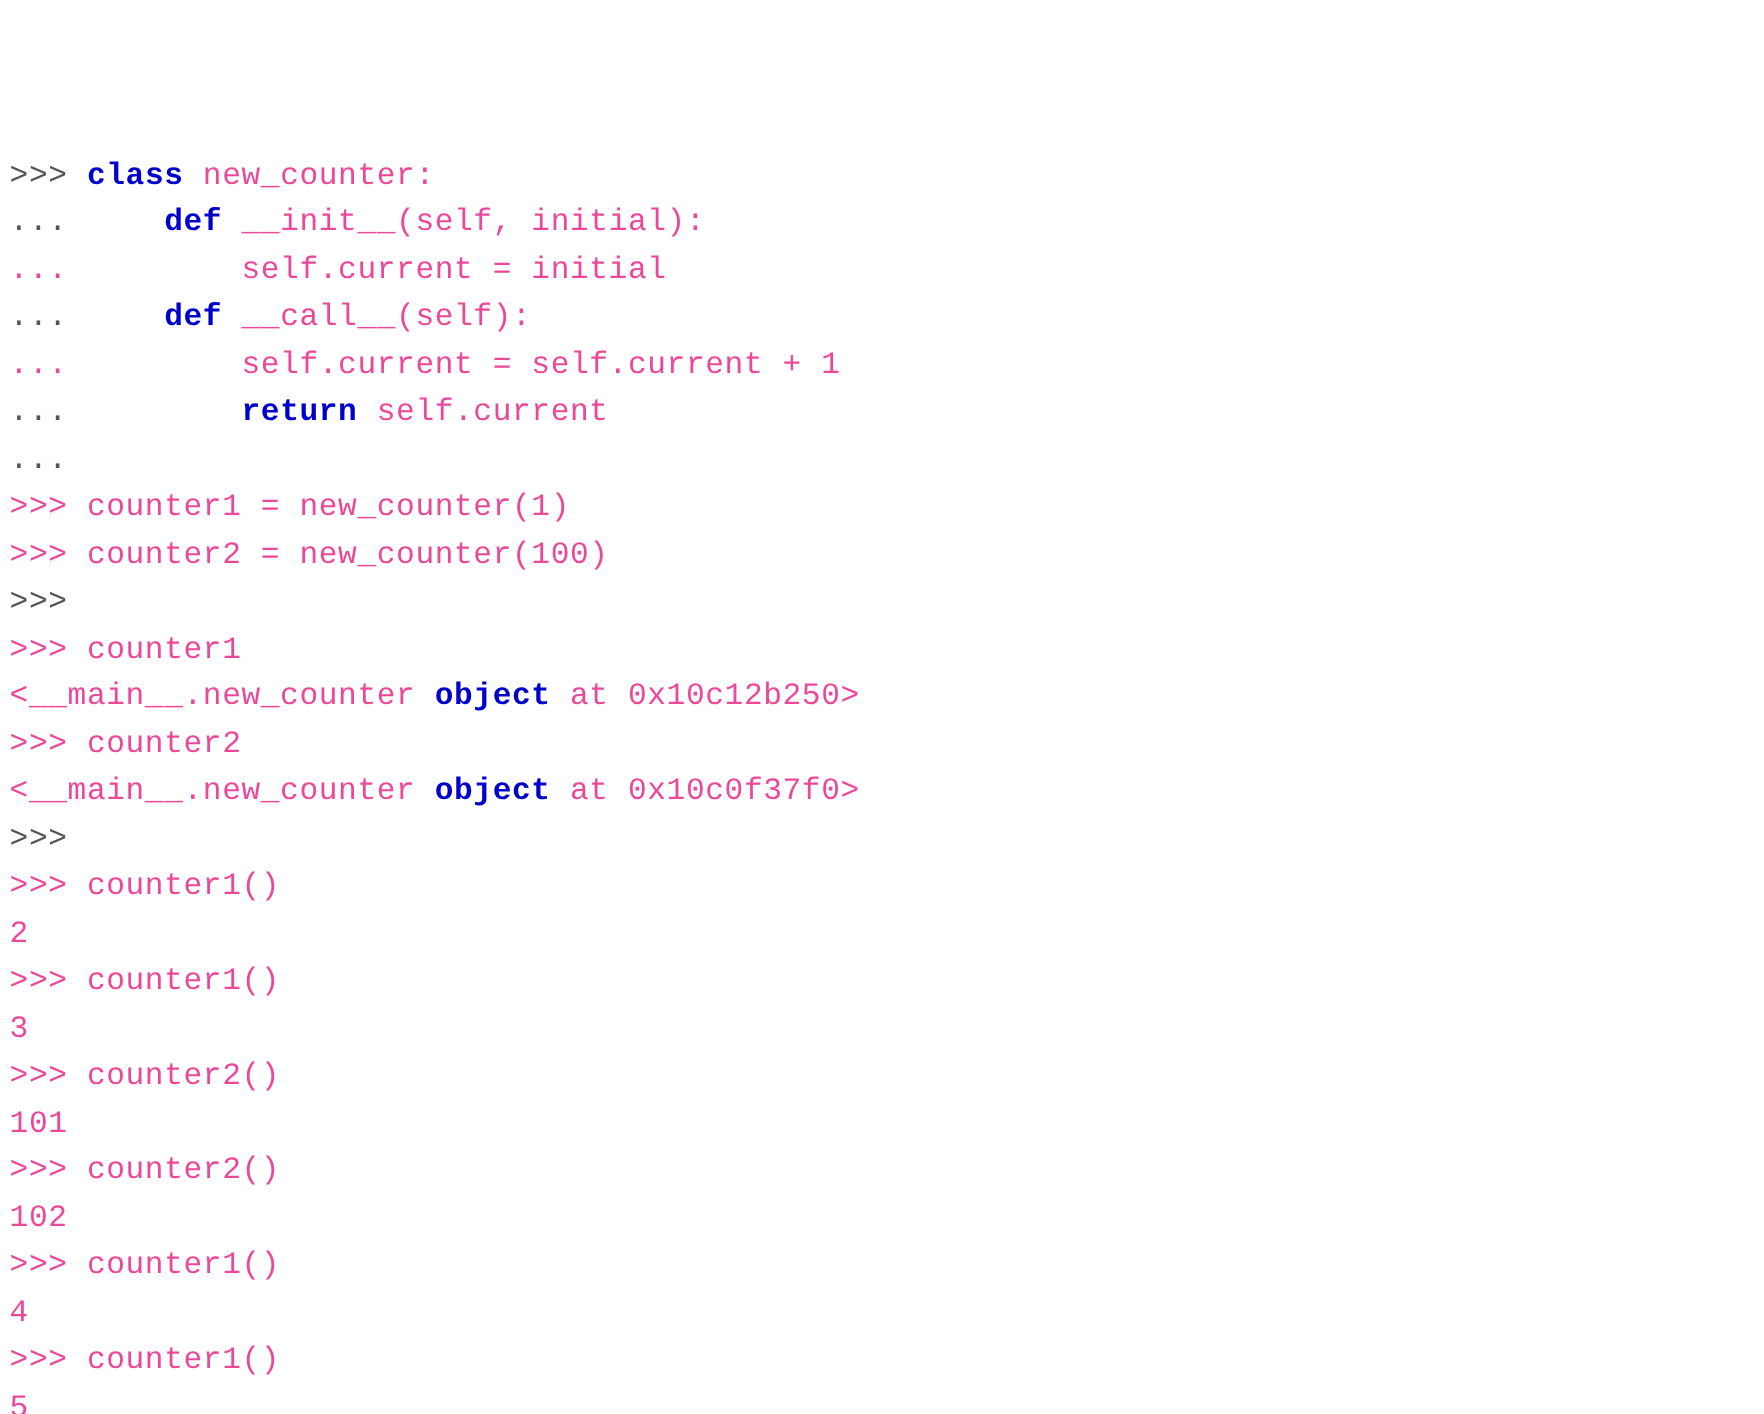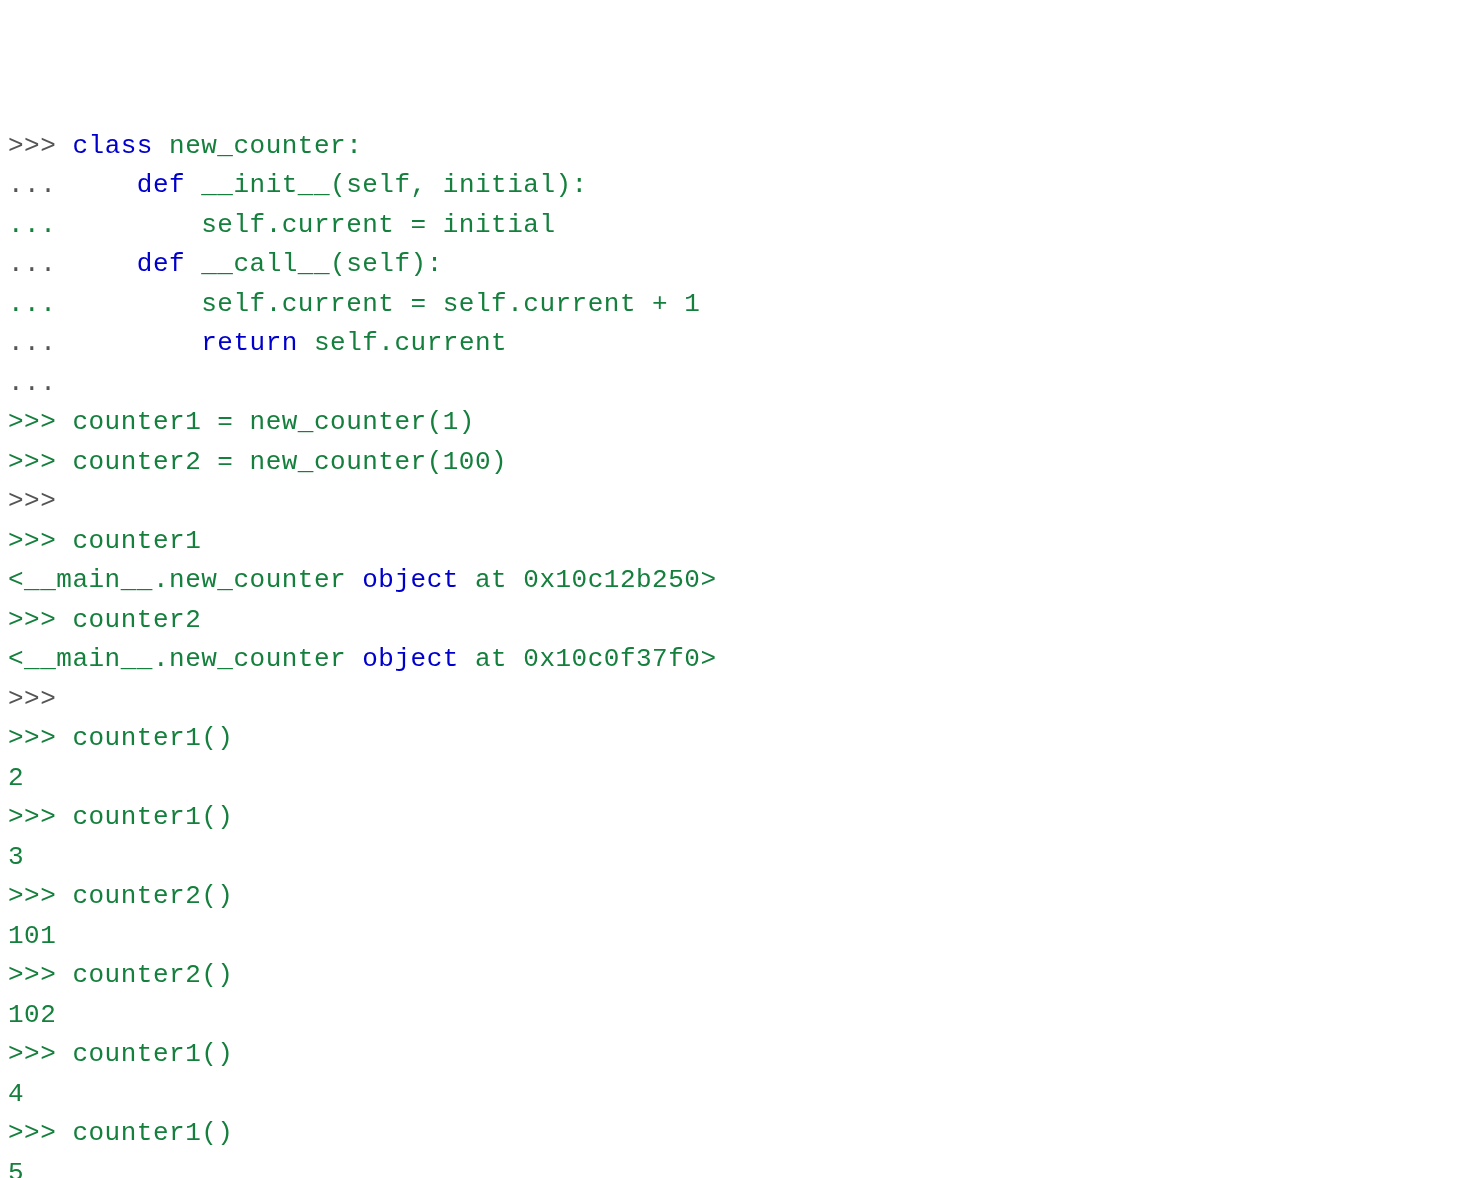--- a/index.html
+++ b/index.html
@@ -11,27 +11,27 @@
       background: #ffffff;
       color: #555555;
       white-space: pre;
       letter-spacing: 0.5px;
     }
     .code-line {
       display: block;
     }
     .keyword {
       color: #0000cd;
-      font-weight: normal;
+      font-weight: bold;
     }
     .prompt {
       color: #555555;
     }
     .text {
-      color: #15803d;
+      color: #ec4899;
       font-family: Liberation Mono, monospace;
     }
   </style>
 </head>
 <body>
 
 
 <div id="code-container"><span class="code-line"><span class="prompt">&gt;&gt;&gt; </span><span class="keyword">class</span><span class="text"> new_counter:</span></span><span class="code-line"><span class="prompt">...     </span><span class="keyword">def</span><span class="text"> __init__(self, initial):</span></span><span class="code-line"><span class="text">...         self.current = initial</span></span><span class="code-line"><span class="prompt">...     </span><span class="keyword">def</span><span class="text"> __call__(self):</span></span><span class="code-line"><span class="text">...         self.current = self.current + 1</span></span><span class="code-line"><span class="prompt">...         </span><span class="keyword">return</span><span class="text"> self.current</span></span><span class="code-line"><span class="prompt">...</span></span><span class="code-line"><span class="text">&gt;&gt;&gt; counter1 = new_counter(1)</span></span><span class="code-line"><span class="text">&gt;&gt;&gt; counter2 = new_counter(100)</span></span><span class="code-line"><span class="prompt">&gt;&gt;&gt;</span></span><span class="code-line"><span class="text">&gt;&gt;&gt; counter1</span></span><span class="code-line"><span class="text">&lt;__main__.new_counter </span><span class="keyword">object</span><span class="text"> at 0x10c12b250&gt;</span></span><span class="code-line"><span class="text">&gt;&gt;&gt; counter2</span></span><span class="code-line"><span class="text">&lt;__main__.new_counter </span><span class="keyword">object</span><span class="text"> at 0x10c0f37f0&gt;</span></span><span class="code-line"><span class="prompt">&gt;&gt;&gt;</span></span><span class="code-line"><span class="text">&gt;&gt;&gt; counter1()</span></span><span class="code-line"><span class="text">2</span></span><span class="code-line"><span class="text">&gt;&gt;&gt; counter1()</span></span><span class="code-line"><span class="text">3</span></span><span class="code-line"><span class="text">&gt;&gt;&gt; counter2()</span></span><span class="code-line"><span class="text">101</span></span><span class="code-line"><span class="text">&gt;&gt;&gt; counter2()</span></span><span class="code-line"><span class="text">102</span></span><span class="code-line"><span class="text">&gt;&gt;&gt; counter1()</span></span><span class="code-line"><span class="text">4</span></span><span class="code-line"><span class="text">&gt;&gt;&gt; counter1()</span></span><span class="code-line"><span class="text">5</span></span></div>
 
 

